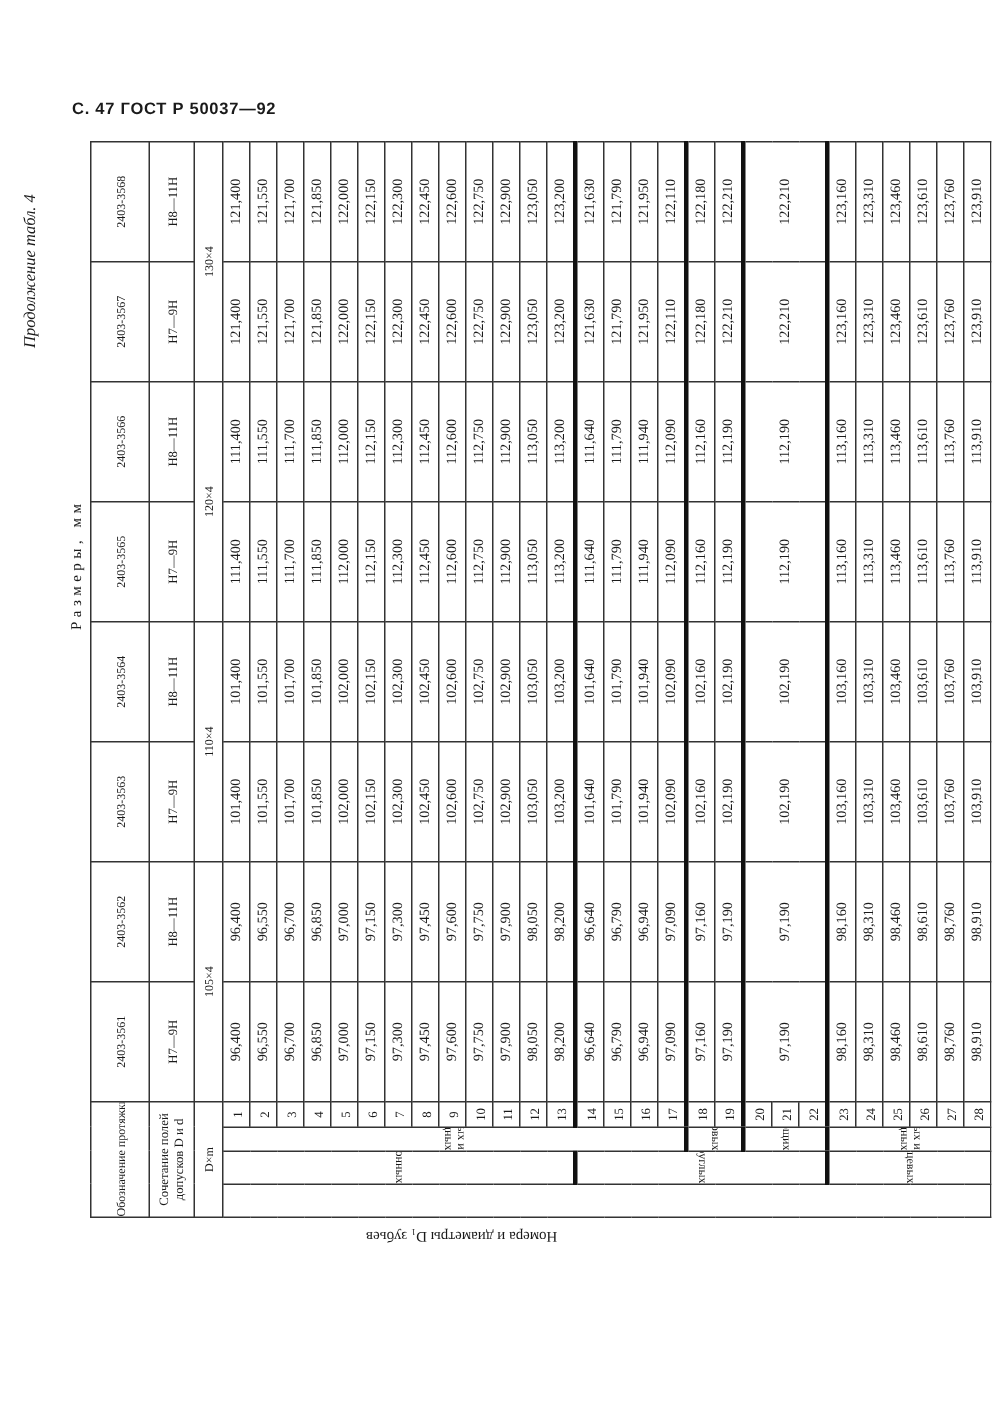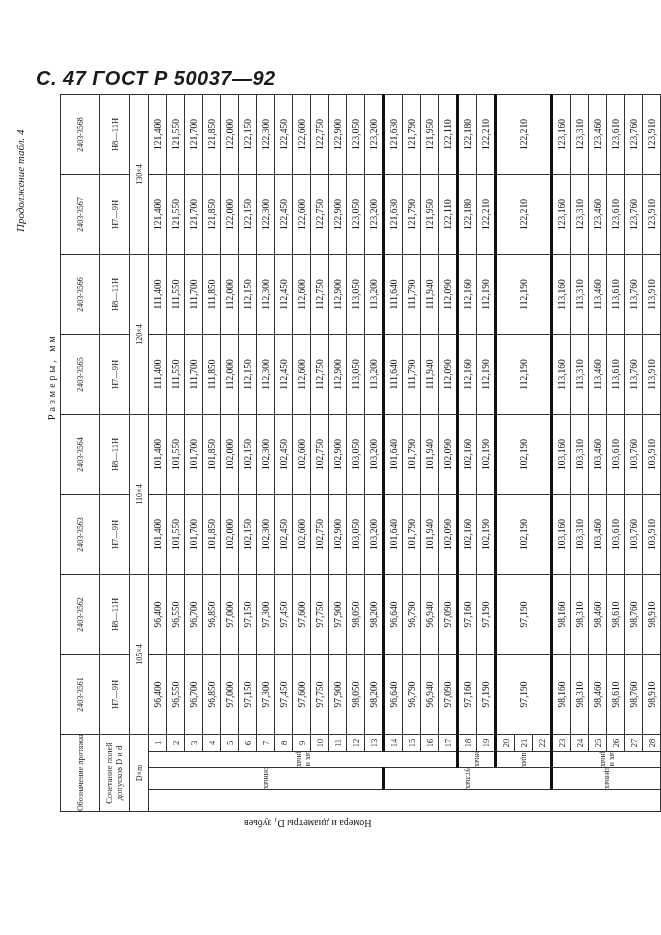--- a/index.html
+++ b/index.html
@@ -1,19 +1,19 @@
 <!DOCTYPE html>
 <html><head>
 <meta charset="utf-8">
 <style>
   html, body { margin:0; padding:0; background:#ffffff; }
   body { width:661px; height:935px; position:relative; overflow:hidden;
          font-family:"Liberation Serif", "DejaVu Serif", serif; color:#1a1a1a; }
-  .page-header { position:absolute; left:36px; top:67px; font-family:"Liberation Sans","DejaVu Sans",sans-serif;
-                 font-weight:bold; font-size:20px; letter-spacing:0.5px;font-style:italic; }
+  .page-header { position:absolute; left:48px; top:67px; font-family:"Liberation Sans","DejaVu Sans",sans-serif;
+                 font-weight:bold; font-size:11px; letter-spacing:0.5px; }
   .continued { position:absolute; left:14px; top:92px; width:14px; height:140px; }
   .continued span { position:absolute; left:0; top:0; transform-origin:0 0; transform:translate(0,140px) rotate(-90deg);
                     white-space:nowrap; font-style:italic; font-size:11px; }
   .sizes-title { position:absolute; left:46px; top:300px; width:14px; height:140px; }
   .sizes-title span { position:absolute; left:0; top:0; transform-origin:0 0; transform:translate(0,120px) rotate(-90deg);
                       white-space:nowrap; font-size:10px; letter-spacing:3px; }
 
   
   .table-rot { position:absolute; left:60px; top:812px; width:717px; height:580px;
                transform-origin:0 0; transform:rotate(-90deg); }

